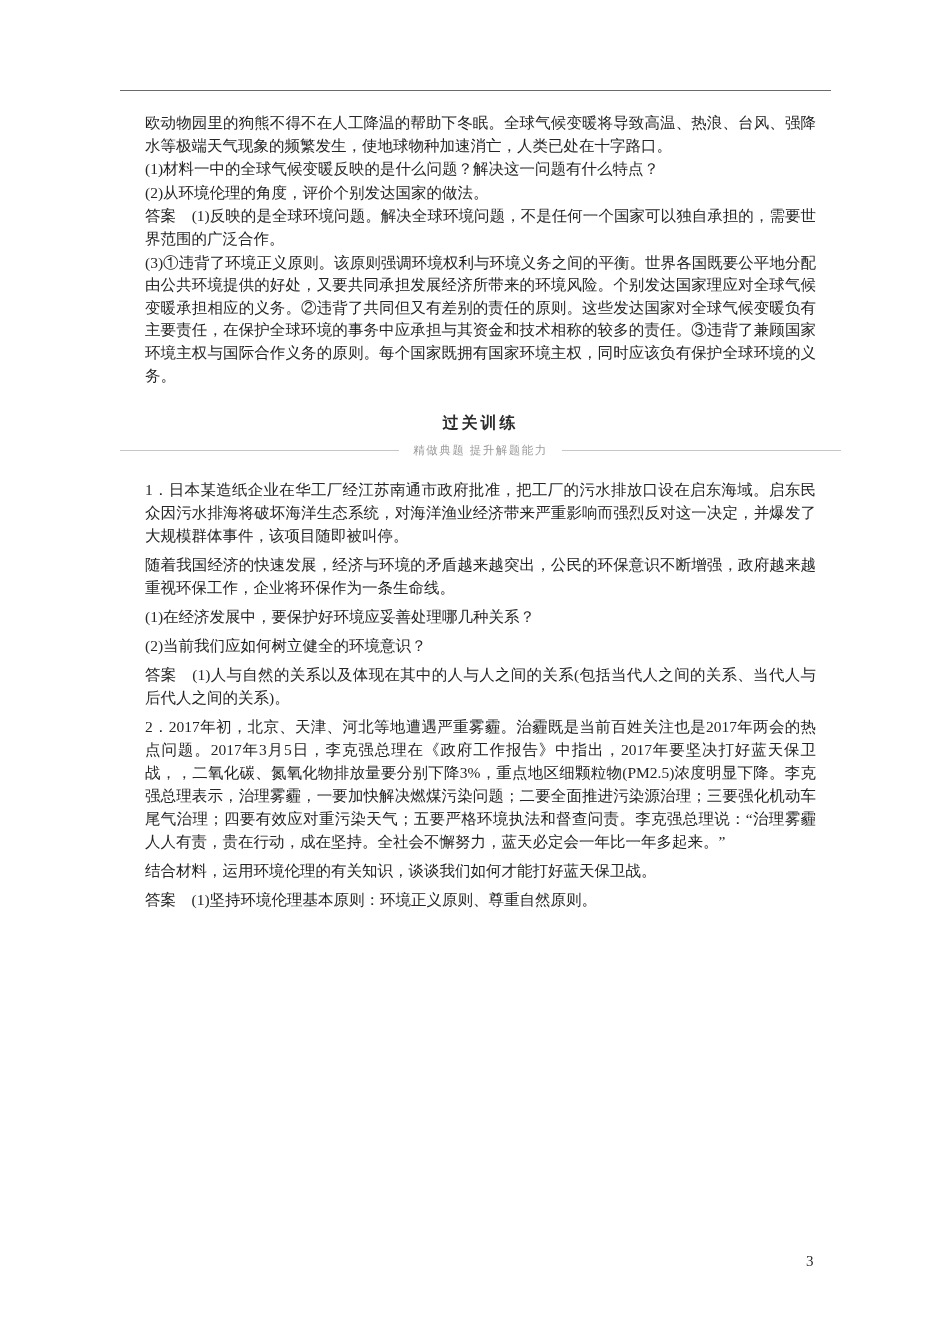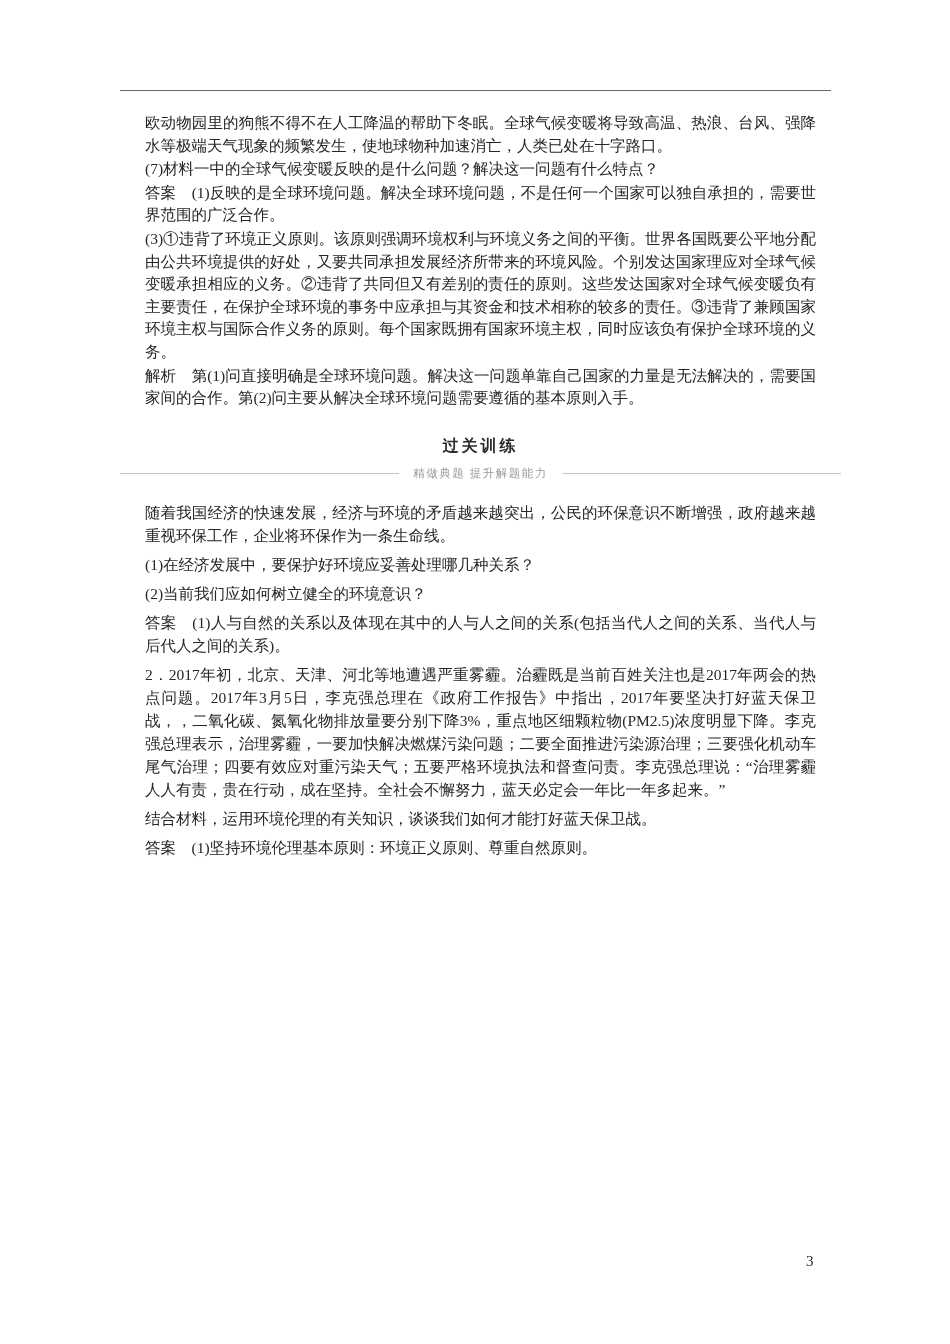--- a/index.html
+++ b/index.html
@@ -82,36 +82,37 @@
 <body>
 
 <div class="page">
 
   <hr class="top-rule">
 
   <div class="content">
 
     <div class="s1">
       <p class="para">欧动物园里的狗熊不得不在人工降温的帮助下冬眠。全球气候变暖将导致高温、热浪、台风、强降水等极端天气现象的频繁发生，使地球物种加速消亡，人类已处在十字路口。</p>
-      <p class="para">(7)材料一中的全球气候变暖反映的是什么问题？解决这一问题有什么特点？</p>
+      <p class="para">(1)材料一中的全球气候变暖反映的是什么问题？解决这一问题有什么特点？</p>
+      <p class="para">(2)从环境伦理的角度，评价个别发达国家的做法。</p>
       <p class="para">答案　(1)反映的是全球环境问题。解决全球环境问题，不是任何一个国家可以独自承担的，需要世界范围的广泛合作。</p>
       <p class="para">(3)①违背了环境正义原则。该原则强调环境权利与环境义务之间的平衡。世界各国既要公平地分配由公共环境提供的好处，又要共同承担发展经济所带来的环境风险。个别发达国家理应对全球气候变暖承担相应的义务。②违背了共同但又有差别的责任的原则。这些发达国家对全球气候变暖负有主要责任，在保护全球环境的事务中应承担与其资金和技术相称的较多的责任。③违背了兼顾国家环境主权与国际合作义务的原则。每个国家既拥有国家环境主权，同时应该负有保护全球环境的义务。</p>
-      <p class="para">解析　第(1)问直接明确是全球环境问题。解决这一问题单靠自己国家的力量是无法解决的，需要国家间的合作。第(2)问主要从解决全球环境问题需要遵循的基本原则入手。</p>
     </div>
 
     <div class="section-divider">
       <div class="section-title">过关训练</div>
       <div class="subtitle-row">
         <span class="rule-line"></span>
         <span class="section-subtitle">精做典题 提升解题能力</span>
         <span class="rule-line"></span>
       </div>
     </div>
 
     <div class="s2">
+      <p class="para">1．日本某造纸企业在华工厂经江苏南通市政府批准，把工厂的污水排放口设在启东海域。启东民众因污水排海将破坏海洋生态系统，对海洋渔业经济带来严重影响而强烈反对这一决定，并爆发了大规模群体事件，该项目随即被叫停。</p>
       <p class="para">随着我国经济的快速发展，经济与环境的矛盾越来越突出，公民的环保意识不断增强，政府越来越重视环保工作，企业将环保作为一条生命线。</p>
       <p class="para">(1)在经济发展中，要保护好环境应妥善处理哪几种关系？</p>
       <p class="para">(2)当前我们应如何树立健全的环境意识？</p>
       <p class="para">答案　(1)人与自然的关系以及体现在其中的人与人之间的关系(包括当代人之间的关系、当代人与后代人之间的关系)。</p>
       <p class="para">2．2017年初，北京、天津、河北等地遭遇严重雾霾。治霾既是当前百姓关注也是2017年两会的热点问题。2017年3月5日，李克强总理在《政府工作报告》中指出，2017年要坚决打好蓝天保卫战，，二氧化碳、氮氧化物排放量要分别下降3%，重点地区细颗粒物(PM2.5)浓度明显下降。李克强总理表示，治理雾霾，一要加快解决燃煤污染问题；二要全面推进污染源治理；三要强化机动车尾气治理；四要有效应对重污染天气；五要严格环境执法和督查问责。李克强总理说：“治理雾霾人人有责，贵在行动，成在坚持。全社会不懈努力，蓝天必定会一年比一年多起来。”</p>
       <p class="para">结合材料，运用环境伦理的有关知识，谈谈我们如何才能打好蓝天保卫战。</p>
       <p class="para">答案　(1)坚持环境伦理基本原则：环境正义原则、尊重自然原则。</p>
     </div>
 
   </div>

